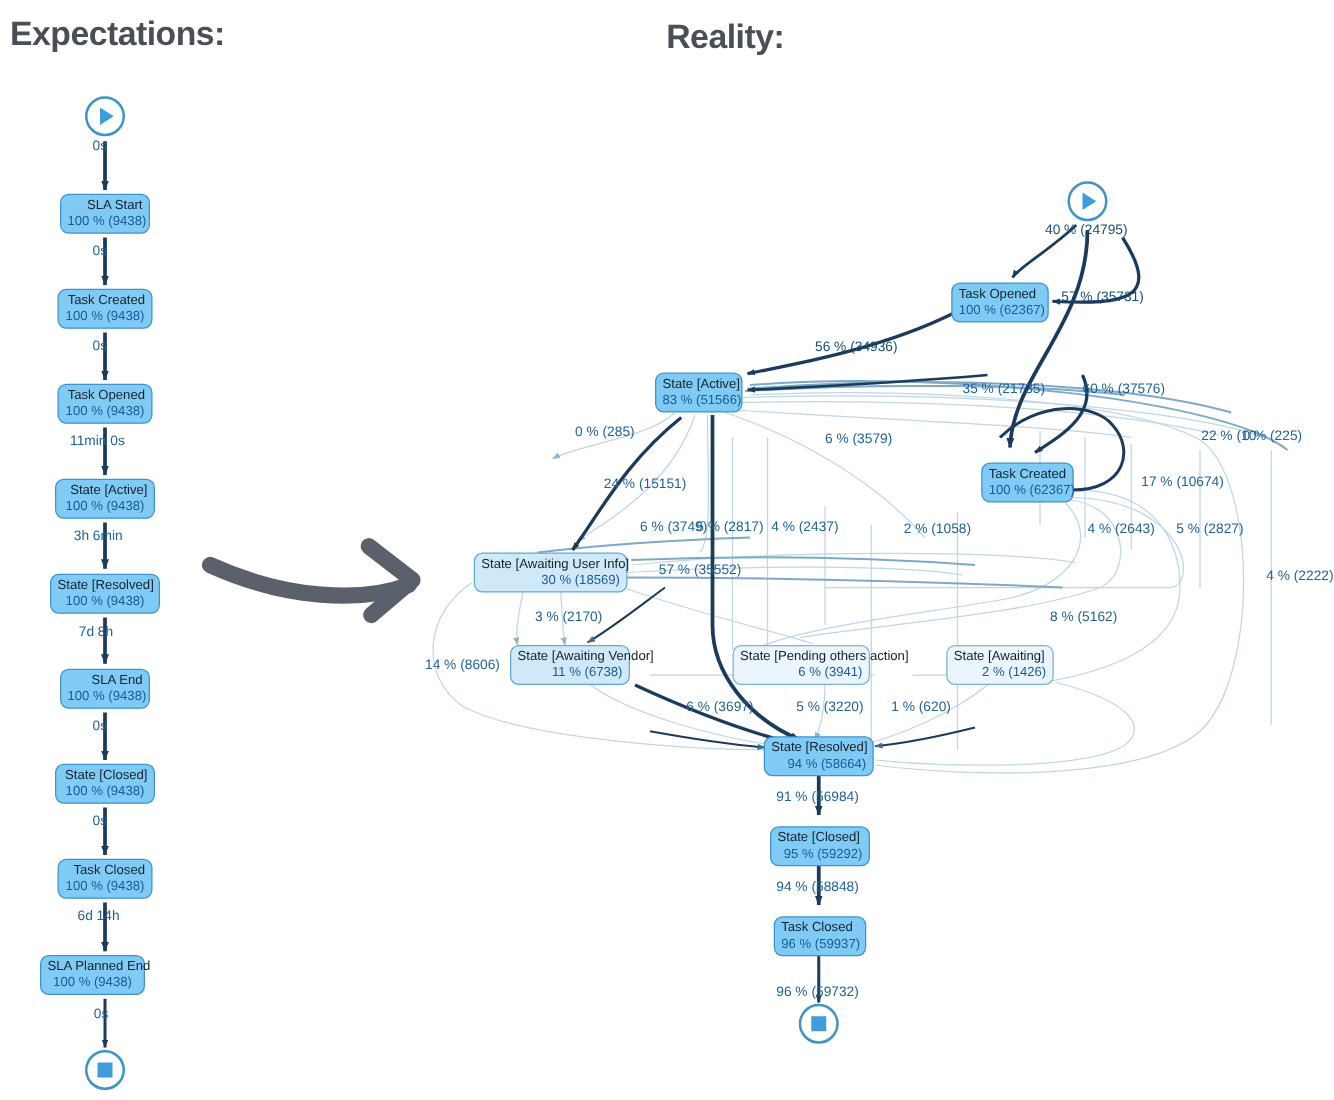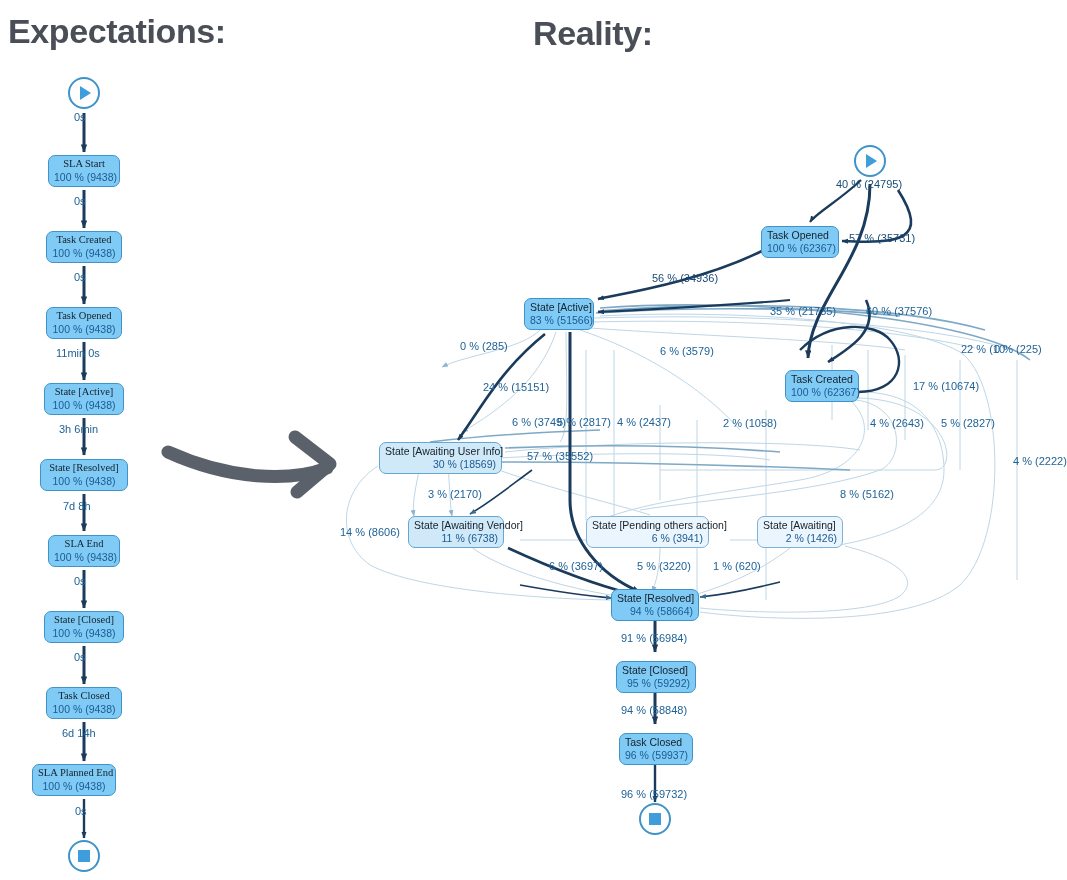--- a/index.html
+++ b/index.html
@@ -14,21 +14,21 @@
   #canvas {
     position: relative;
     width: 1067px;
     height: 880px;
     background: #ffffff;
   }
   .panel-title {
     position: absolute;
     font-family: "Liberation Sans", sans-serif;
     font-weight: bold;
-    font-size: 34px;
+    font-size: 27px;
     color: #4a4f57;
     letter-spacing: -0.4px;
     white-space: nowrap;
   }
   #title-expectations { left: 8px; top: 12px; }
   #title-reality { left: 533px; top: 14px; }
 
   
   svg.layer {
     position: absolute;
@@ -60,21 +60,21 @@
   }
   .node.mid {
     background: #cfe9f9;
     border-color: #63a7d2;
   }
   .node.weak {
     background: #eaf5fd;
     border-color: #7fb2d6;
   }
   .node.left-col { text-align: left; }
-  .node.left-col .l1 { text-align: center; font-family: Liberation Serif, serif; }
+  .node.left-col .l1 { text-align: right; }
   .node.left-col .l2 { text-align: center; }
 
   
   .terminal {
     position: absolute;
     width: 32px; height: 32px;
     border-radius: 50%;
     border: 2px solid #3f93c8;
     background: #ffffff;
     box-sizing: border-box;
@@ -326,21 +326,21 @@
   <div class="node mid" style="left:379px; top:442px; width:123px;">
     <span class="l1">State [Awaiting User Info]</span>
     <span class="l2">30 % (18569)</span>
   </div>
 
   <div class="node mid" style="left:408px; top:516px; width:96px;">
     <span class="l1">State [Awaiting Vendor]</span>
     <span class="l2">11 % (6738)</span>
   </div>
 
-  <div class="node weak" style="left:586px; top:516px; width:123px;">
+  <div class="node weak" style="left:586px; top:516px; width:110px;">
     <span class="l1">State [Pending others action]</span>
     <span class="l2">6 % (3941)</span>
   </div>
 
   <div class="node weak" style="left:757px; top:516px; width:86px;">
     <span class="l1">State [Awaiting]</span>
     <span class="l2">2 % (1426)</span>
   </div>
 
   <div class="node strong" style="left:611px; top:589px; width:88px;">

